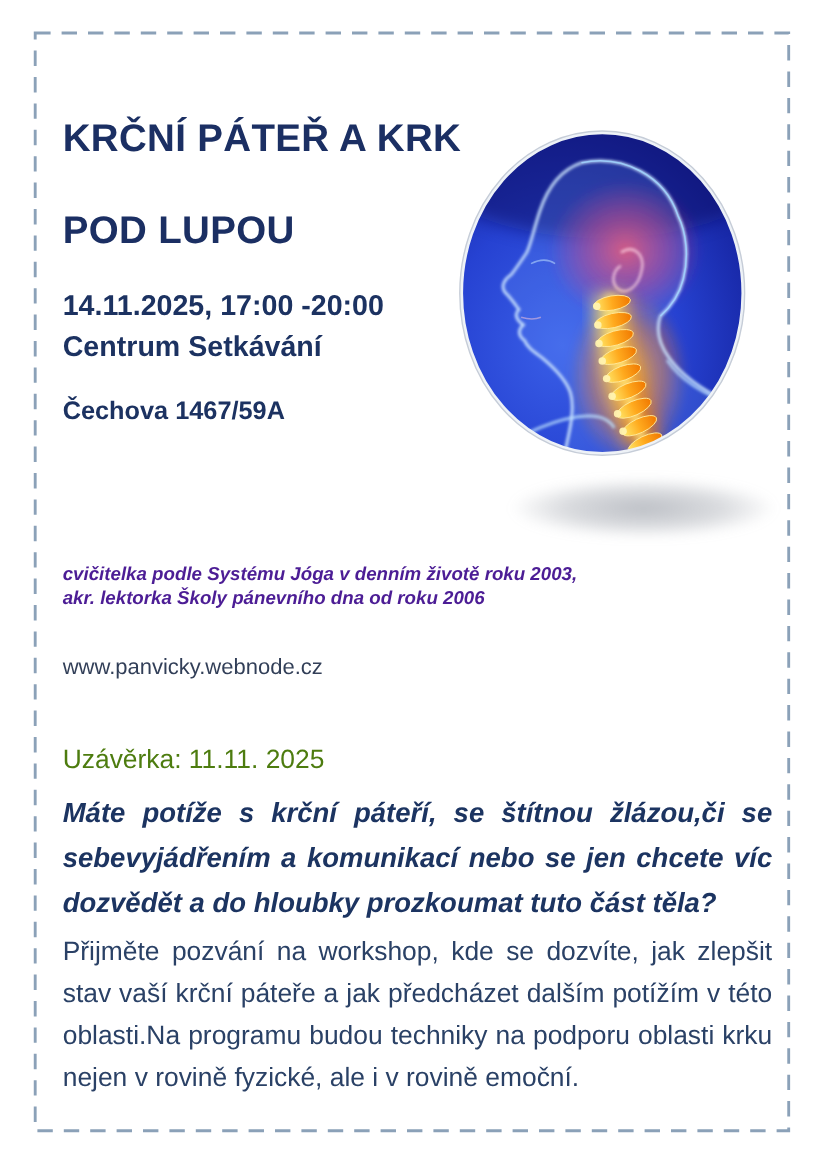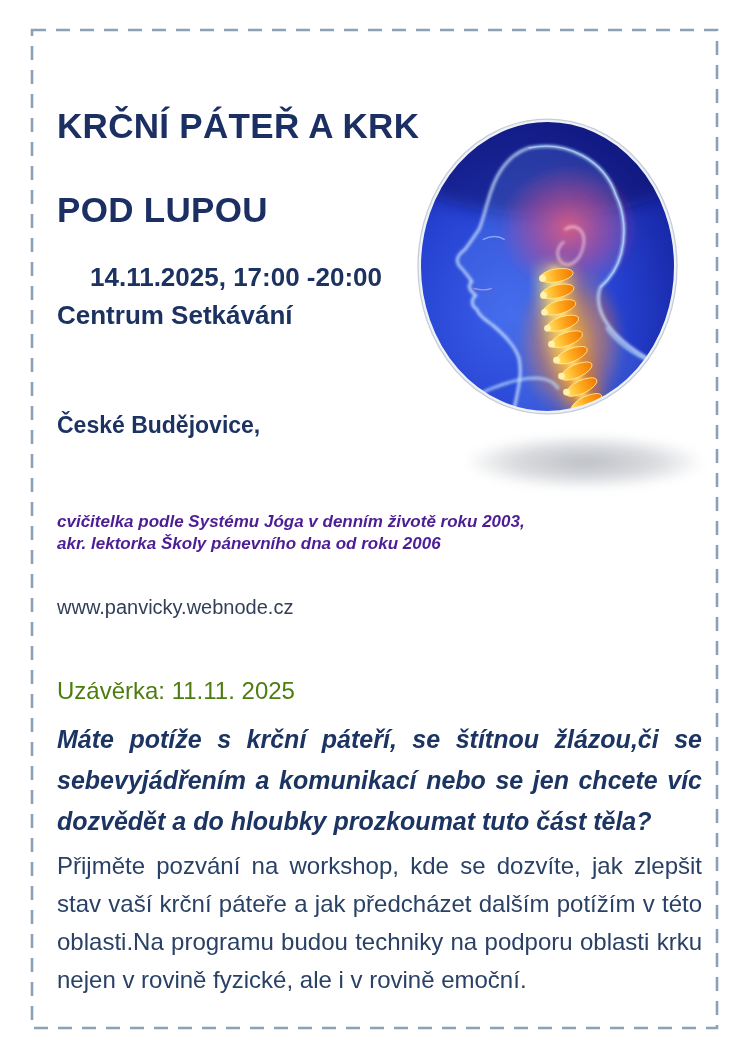--- a/index.html
+++ b/index.html
@@ -11,21 +11,21 @@
     font-family:"Liberation Sans", sans-serif;
     color:#1c3060;
   }
   .abs{position:absolute;}
   svg.border-svg{position:absolute;left:0;top:0;pointer-events:none;}
 
   .title{left:57px;font-weight:bold;font-size:35px;color:#1b2f63;letter-spacing:.3px;white-space:nowrap;}
   .title.l1{top:106px;}
   .title.l2{top:190px;}
 
-  .datetime{left:57px;top:262px;font-weight:bold;font-size:26px;color:#1c3261;white-space:nowrap;margin-left:33px;}
+  .datetime{left:57px;top:262px;font-weight:bold;font-size:26px;color:#1c3261;white-space:nowrap;}
   .venue{left:57px;top:300px;font-weight:bold;font-size:26px;color:#1c3261;white-space:nowrap;}
   .street{left:57px;top:360px;font-weight:bold;font-size:23px;color:#1c3261;white-space:nowrap;}
   .city{left:57px;top:412px;font-weight:bold;font-size:23px;color:#1c3261;white-space:nowrap;}
 
   .lecturer{left:57px;top:468px;font-weight:bold;font-size:29px;color:#1b3060;white-space:nowrap;}
   .credentials{left:57px;top:511px;font-weight:bold;font-style:italic;font-size:17px;line-height:22px;color:#4c1d95;}
 
   .registration{left:57px;top:567px;font-size:20px;color:#323f58;white-space:nowrap;}
   .registration .lbl{font-weight:bold;color:#1c3261;margin-right:6px;}
   .website{left:57px;top:596px;font-size:20px;color:#323f58;white-space:nowrap;}
@@ -163,21 +163,21 @@
       <ellipse cx="131" cy="149" rx="130" ry="148" fill="none" stroke="#c6cdd8" stroke-width="1.3"></ellipse>
     </svg>
   </div>
   <div class="abs img-shadow"></div>
 
   <div class="abs title l1">KRČNÍ PÁTEŘ A KRK</div>
   <div class="abs title l2">POD LUPOU</div>
 
   <div class="abs datetime">14.11.2025, 17:00 -20:00</div>
   <div class="abs venue">Centrum Setkávání</div>
-  <div class="abs city">České Budějovice,</div>
+  <div class="abs street">Čechova 1467/59A</div>
 
   <div class="abs credentials">
     <div>cvičitelka podle Systému Jóga v denním životě roku 2003,</div>
     <div>akr. lektorka Školy pánevního dna od roku 2006</div>
   </div>
 
   <div class="abs website">www.panvicky.webnode.cz</div>
 
   <div class="abs deadline">Uzávěrka: 11.11. 2025</div>
 

